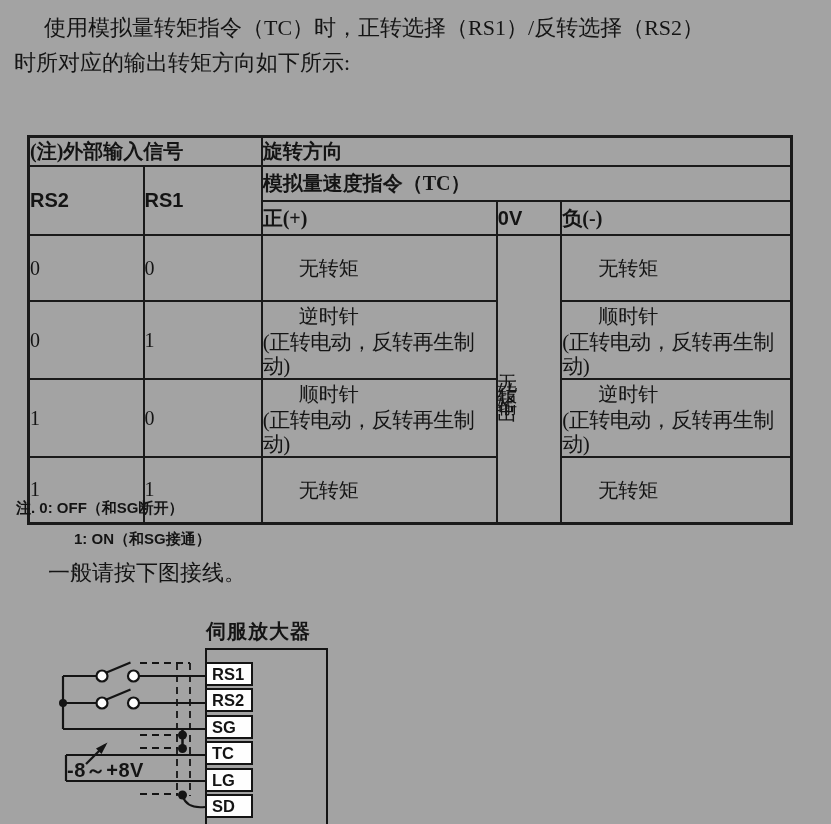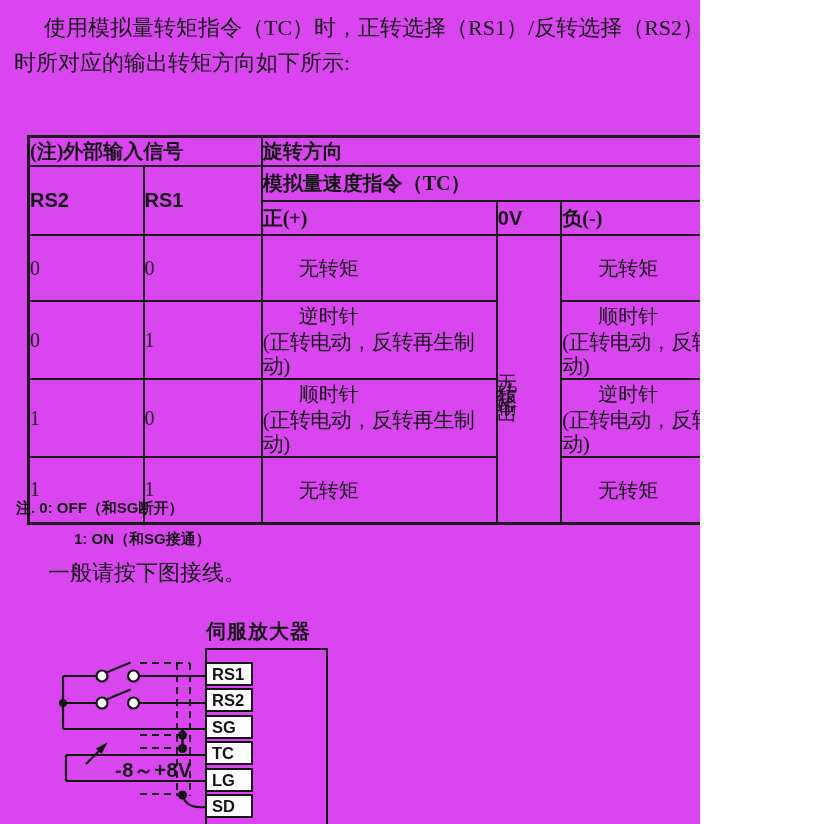--- a/index.html
+++ b/index.html
@@ -1,17 +1,17 @@
 <!DOCTYPE html>
 <html><head>
 <meta charset="utf-8">
 <style>
   html,body{margin:0;padding:0;}
   .page{
-    position:relative;width:700px;height:824px;background:#d946ef;
+    position:relative;width:831px;height:824px;background:#a3a3a3;
     color:#141414;font-family:"Liberation Serif",serif;overflow:hidden;
   }
   
   .intro{position:absolute;left:14px;top:10px;width:812px;font-size:22px;line-height:35px;}
   .intro .l1{padding-left:30px;}
   
   table.sig{
     position:absolute;left:27px;top:135px;width:766px;
     border-collapse:collapse;table-layout:fixed;
     border:3px solid #1a1a1a;font-size:20px;
@@ -35,21 +35,21 @@
   .diagram{position:absolute;left:0;top:16px;width:831px;height:824px;pointer-events:none;border-radius:9px;}
   .diagram svg{position:absolute;left:0;top:0;}
   .amp-title{position:absolute;left:206px;top:602px;font-family:"Liberation Sans",sans-serif;
              font-weight:bold;font-size:20px;letter-spacing:1px;}
   .amp-box{position:absolute;left:205px;top:632px;width:119px;height:184px;
            border:2.5px solid #141414;background:transparent;}
   .term{position:absolute;left:205px;width:48px;height:24px;border:2px solid #141414;
         background:#fefefe;font-family:"Liberation Sans",sans-serif;font-weight:bold;
         font-size:16.5px;line-height:21px;padding-left:5px;box-sizing:border-box;}
   .vlabel{position:absolute;left:67px;top:741px;font-family:"Liberation Sans",sans-serif;
-          font-weight:bold;font-size:20px;letter-spacing:0.5px;padding-left:48px;}
+          font-weight:bold;font-size:20px;letter-spacing:0.5px;}
 </style>
 </head>
 <body>
 
 <div class="page">
 
   <div class="intro">
     <div class="l1">使用模拟量转矩指令（TC）时，正转选择（RS1）/反转选择（RS2）</div>
     <div class="l2">时所对应的输出转矩方向如下所示:</div>
   </div>

